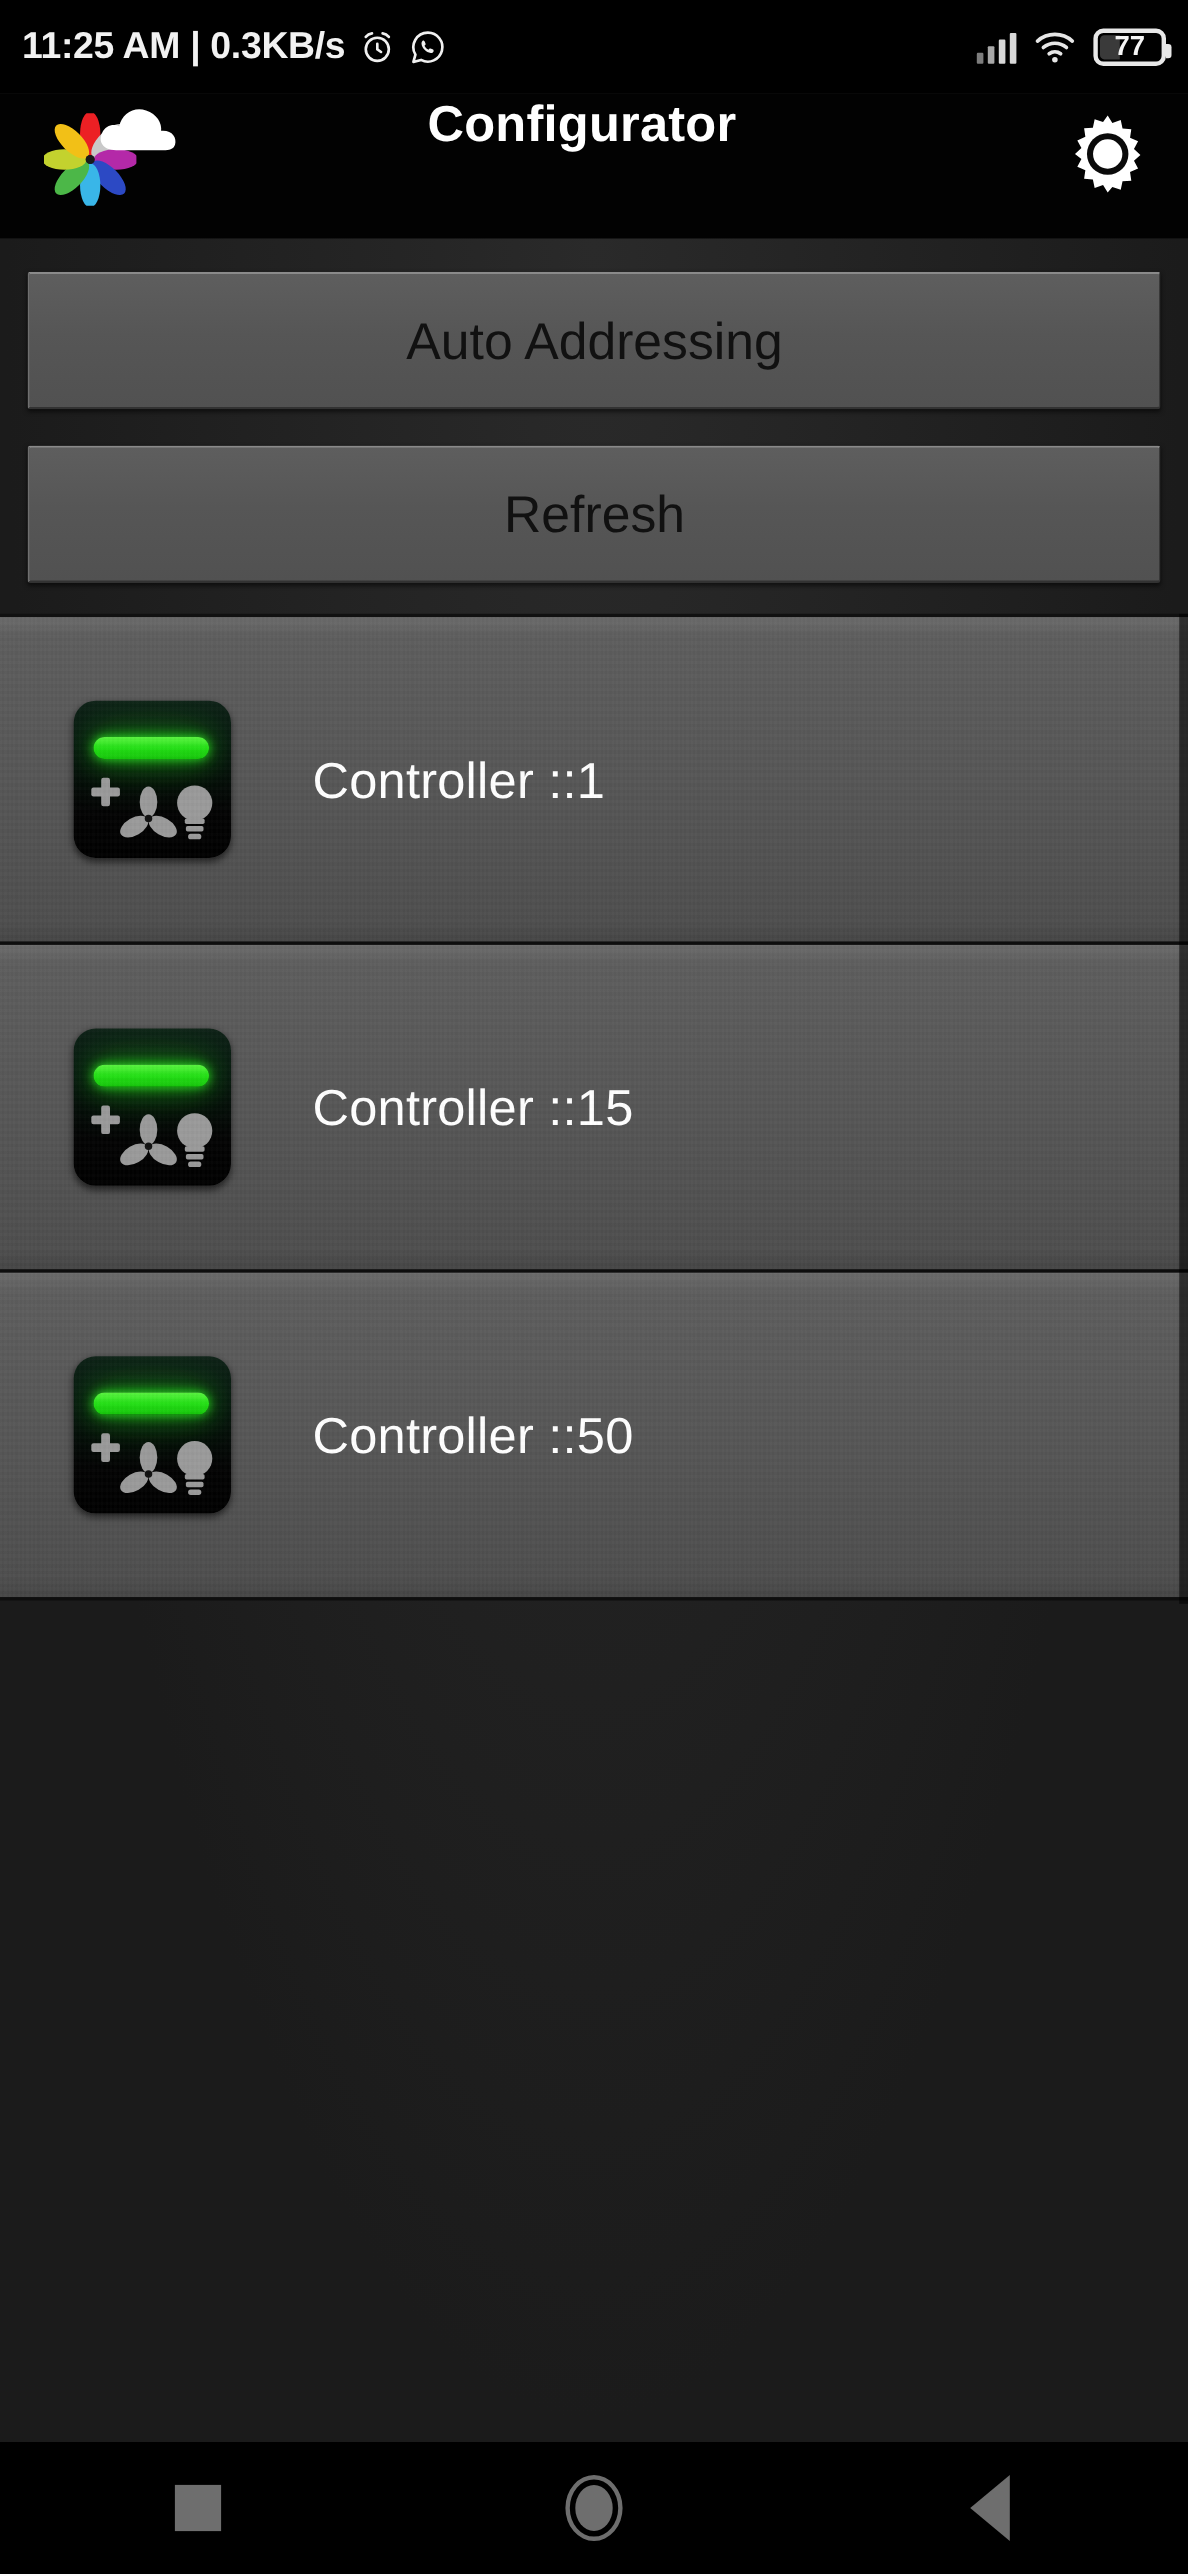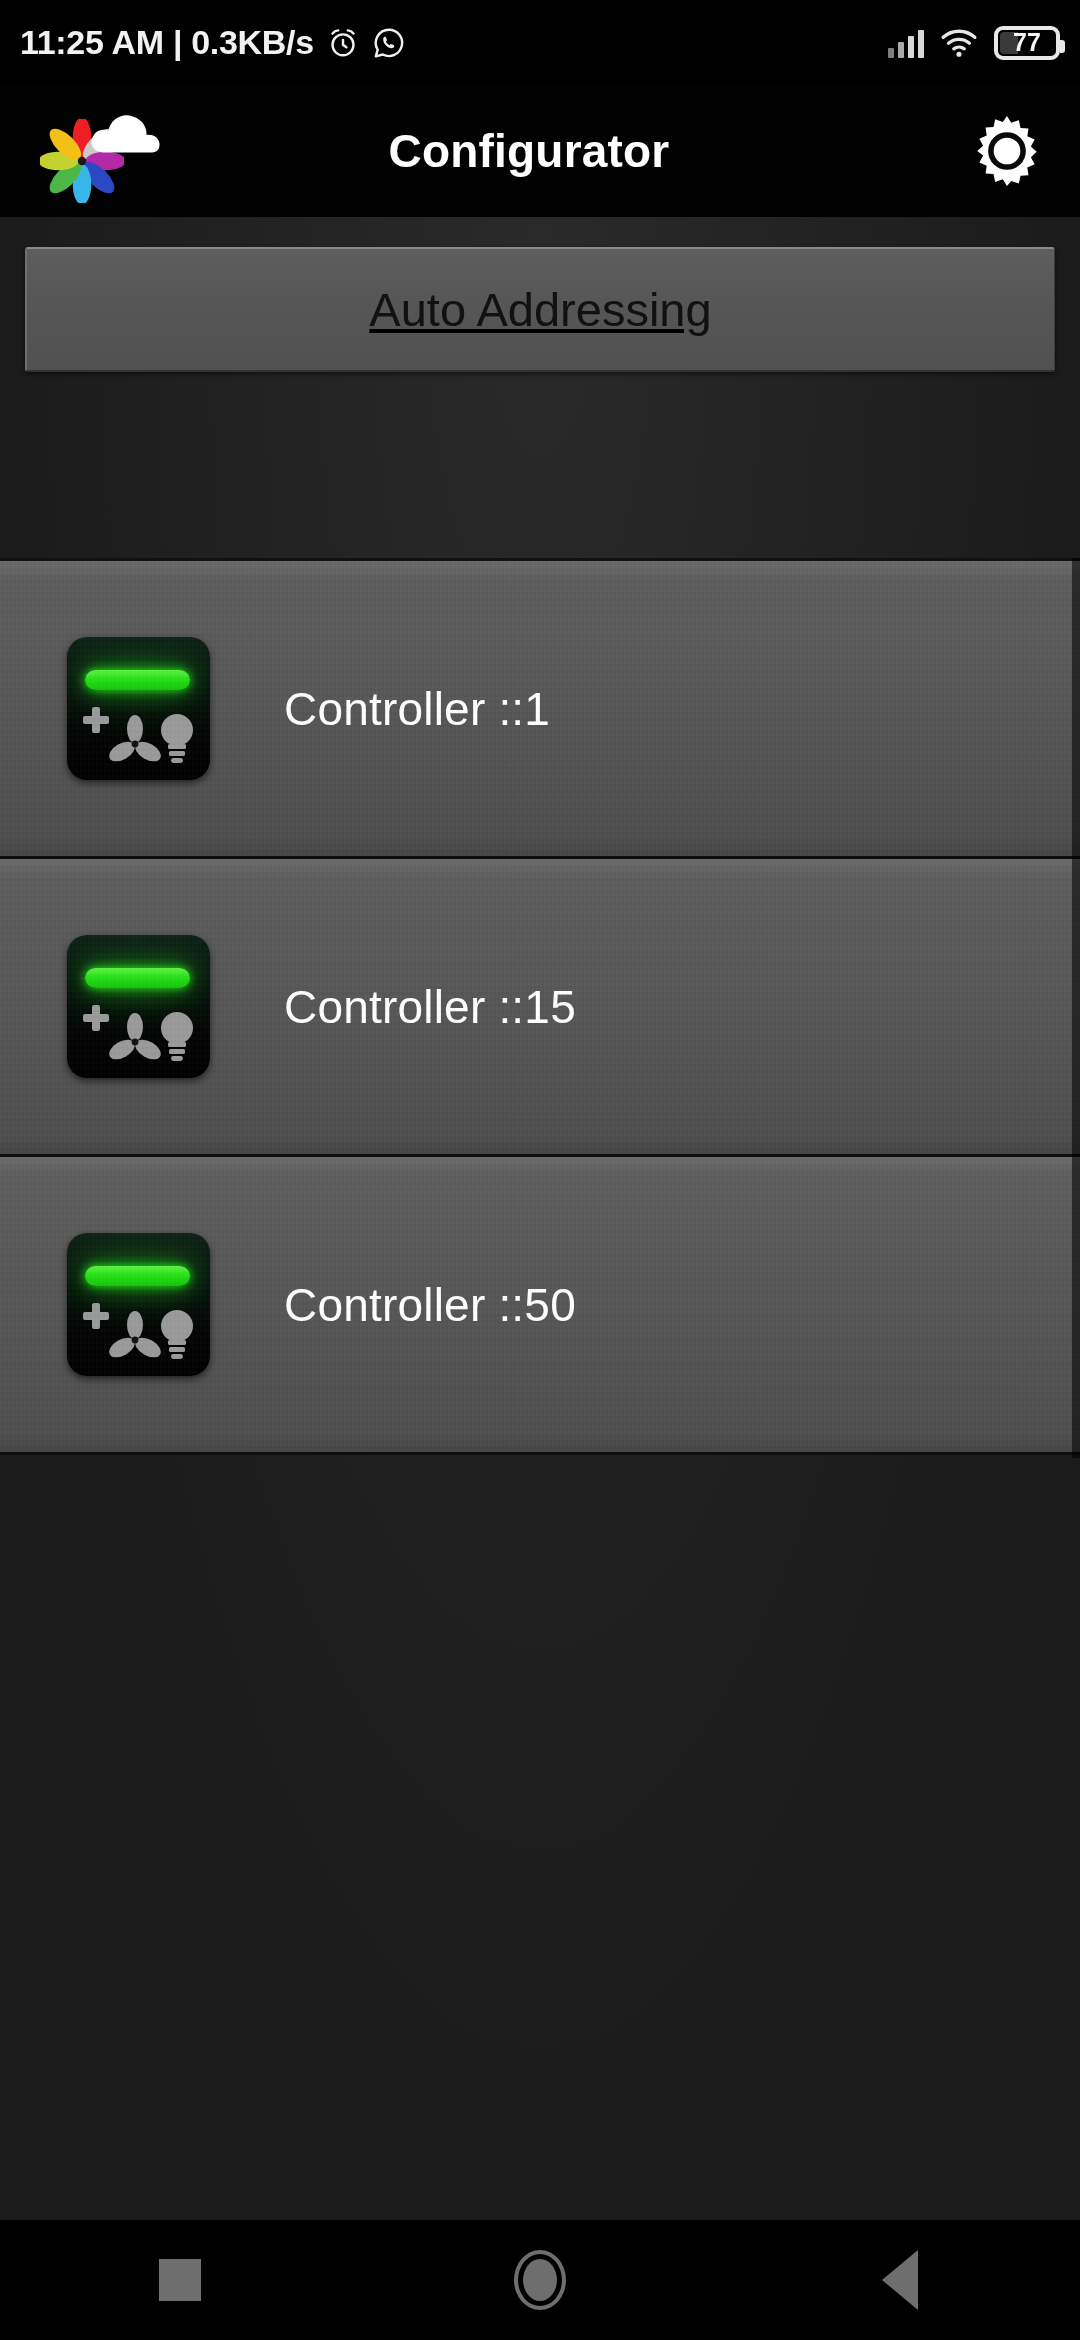--- a/index.html
+++ b/index.html
@@ -69,21 +69,21 @@
     position:relative;
     color:#f5f5f5; font-size:25px; font-weight:bold;
     line-height:1;
   }
 
   
   #app-bar {
     position:absolute; top:85px; left:0;
     width:1080px; height:132px;
     background:#020202;
-    display:flex; align-items:center;
+    display:flex; align-items:flex-start;
   }
   #app-logo {
     position:relative;
     width:120px; height:100px;
     margin-left:26px;
     flex-shrink:0;
   }
   .flower { position:absolute; left:14px; top:18px; width:84px; height:84px; }
   .cloud {
     position:absolute; left:60px; top:6px; width:78px; height:52px;
@@ -107,21 +107,21 @@
   
   #content {
     position:absolute; top:217px; left:0;
     width:1080px; height:2003px;
     background:
       radial-gradient(ellipse at 50% 0%, #2a2a2a 0%, #1b1b1b 70%),
       #1b1b1b;
   }
 
   
-  #button-area { padding:30px 25px 0 25px;text-decoration:underline; }
+  #button-area { padding:30px 25px 0 25px; }
   .action-button {
     display:block;
     width:1030px;
     height:125px;
     background:linear-gradient(180deg,#5e5e5e 0%,#565656 45%,#515151 100%);
     border:none;
     border-top:2px solid #8a8a8a;
     border-left:2px solid #6f6f6f;
     border-right:1px solid #3c3c3c;
     border-bottom:2px solid #323232;
@@ -304,20 +304,21 @@
         <circle cx="24" cy="24" r="11.6" fill="#0a0a0a"></circle>
         <circle cx="24" cy="24" r="8.2" fill="#ffffff"></circle>
       </svg>
     </div>
   </div>
 
   <div id="content">
 
     <div id="button-area">
       <button class="action-button" id="btn-auto">Auto Addressing</button>
+      <button class="action-button" id="btn-refresh">Refresh</button>
     </div>
 
     <div id="controller-list">
         <div class="list-row">
           <div class="row-icon">
             <div class="led-bar"></div>
             <div class="row-glyphs">
 <svg viewBox="0 0 125 72">
   <g fill="#9a9a9a">
     <rect x="6" y="14" width="26" height="8" rx="2"></rect>

